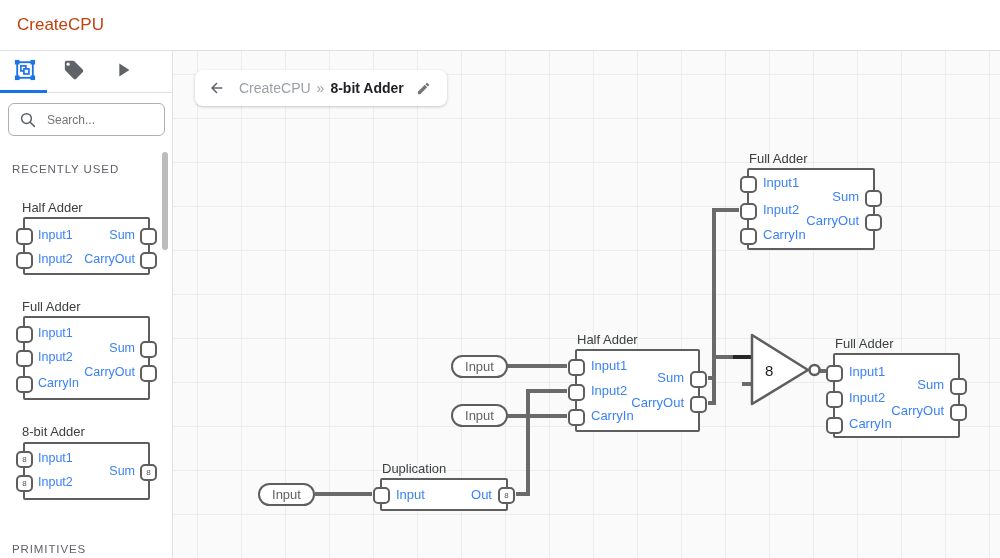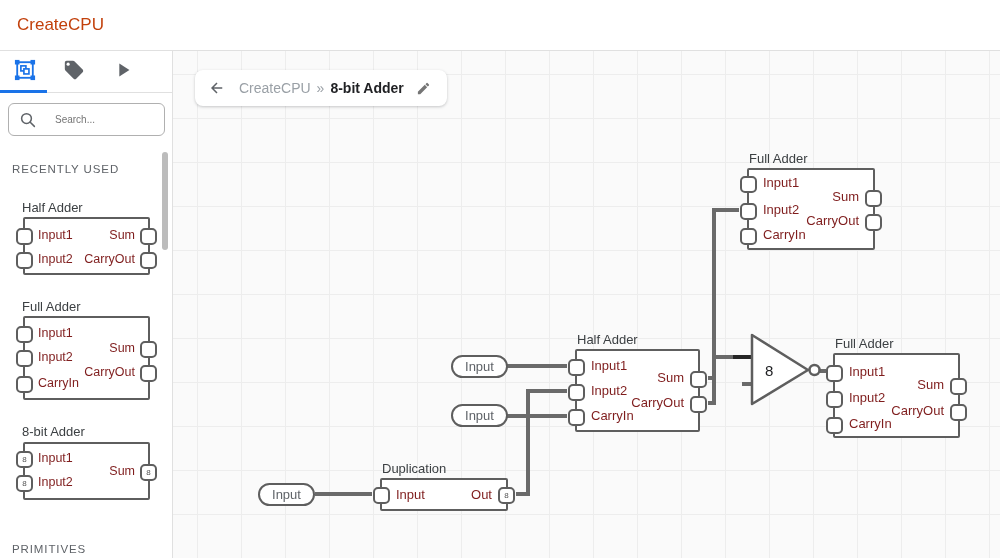--- a/index.html
+++ b/index.html
@@ -16,31 +16,31 @@
   .sb{position:absolute;left:0;top:51px;width:172px;height:507px;background:#fff;
       border-right:1px solid #e0e0e0;}
   .tabbar{position:absolute;left:0;top:0;width:172px;height:41px;border-bottom:1px solid #e0e0e0;}
   .tab{position:absolute;top:7px;width:26px;height:26px;display:flex;align-items:center;
        justify-content:center;cursor:pointer;background:none;border:none;padding:0;}
   .tab-underline{position:absolute;left:0;bottom:-1px;width:47px;height:3px;background:#1a73e8;}
   .searchbox{position:absolute;left:8px;top:52px;width:157px;height:33px;border:1px solid #b0b0b0;
        border-radius:6px;display:flex;align-items:center;box-sizing:border-box;background:#fff;}
   .searchbox svg{margin-left:10px;flex:none;}
   .searchbox input{border:none;outline:none;background:transparent;font-family:"Liberation Sans",sans-serif;
-       font-size:10px;color:#444;width:110px;margin-left:16px;}
+       font-size:12px;color:#444;width:110px;margin-left:8px;}
   .searchbox input::placeholder{color:#757575;}
   .sec-label{position:absolute;left:12px;font-size:11.5px;color:#5f6368;letter-spacing:.9px;font-weight:500;}
   .sb-title{position:absolute;font-size:13px;color:#3c4043;}
   .sb-box{position:absolute;left:23px;width:127px;background:#fff;border:2px solid #5e5e5e;
        border-radius:2px;box-sizing:border-box;cursor:grab;}
   .scroll-thumb{position:absolute;left:162px;top:101px;width:6px;height:98px;border-radius:3px;background:#bcbcbc;}
   
   .port{position:absolute;width:13px;height:13px;background:#fff;border:2px solid #5e5e5e;
         border-radius:5px;font-size:8px;line-height:13px;text-align:center;color:#555;}
-  .plabel{position:absolute;font-size:12.5px;color:#7f1d1d;line-height:16px;white-space:nowrap;}
+  .plabel{position:absolute;font-size:12.5px;color:#3b82f6;line-height:16px;white-space:nowrap;}
   .plabel.r{}
   
   .canvas{position:absolute;left:173px;top:51px;width:827px;height:507px;overflow:hidden;
       background-color:#fafafa;
       background-image:linear-gradient(to right,#ededed 1px,transparent 1px),
                        linear-gradient(to bottom,#ededed 1px,transparent 1px);
       background-size:44px 44px;background-position:24px 23px;}
   .crumb{position:absolute;left:22px;top:19px;width:252px;height:36px;background:#fff;border-radius:8px;
       box-shadow:0 1px 3px rgba(60,64,67,.28);display:flex;align-items:center;padding:0 13px;box-sizing:border-box;}
   .crumb-path{font-size:14px;color:#9aa0a6;margin-left:13px;}

